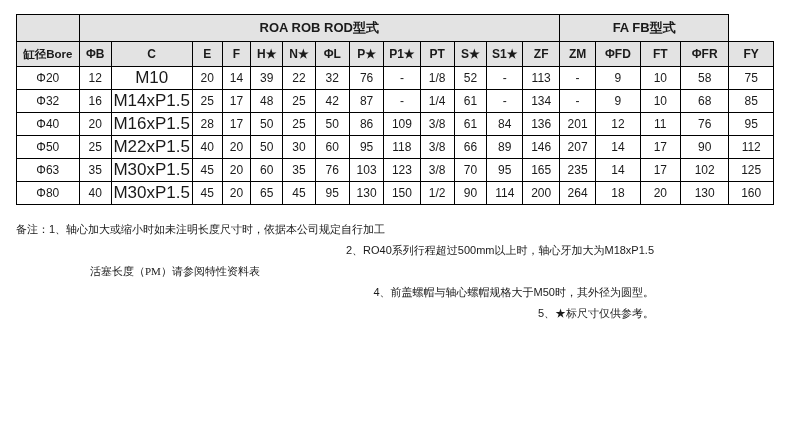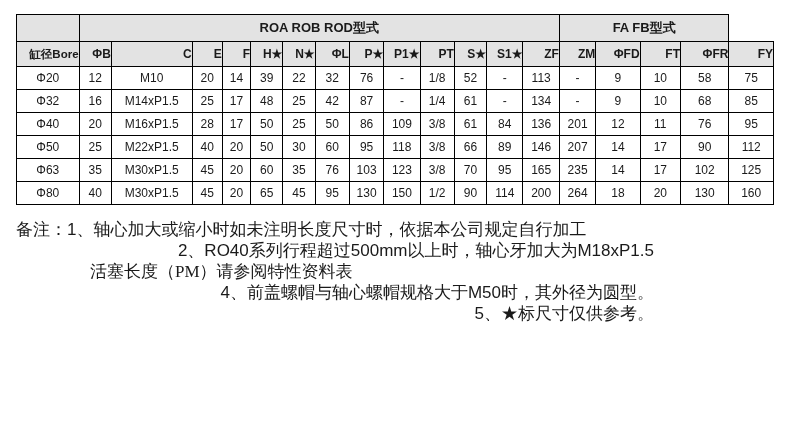--- a/index.html
+++ b/index.html
@@ -43,34 +43,33 @@
     font-weight: bold;
     height: 26px;
     line-height: 26px;
   }
   thead tr.head-row th {
     background: #e3e3e3;
     font-size: 12px;
     font-weight: bold;
     height: 24px;
     line-height: 24px;
-    text-align: right;
   }
   thead tr.head-row th.bore-head {
     font-size: 11.5px;
   }
   tbody td.bore-cell {
     font-size: 12px;
   }
   tbody td.c-cell {
-    font-size: 12px;
+    font-size: 17px;
   }
   .notes {
     margin-top: 14px;
-    font-size: 17px;
+    font-size: 11px;
     line-height: 21px;
     color: #1a1a1a;
   }
   .note-line {
     display: block;
     white-space: pre;
   }
   .note-first {
     margin-left: 0;
   }

